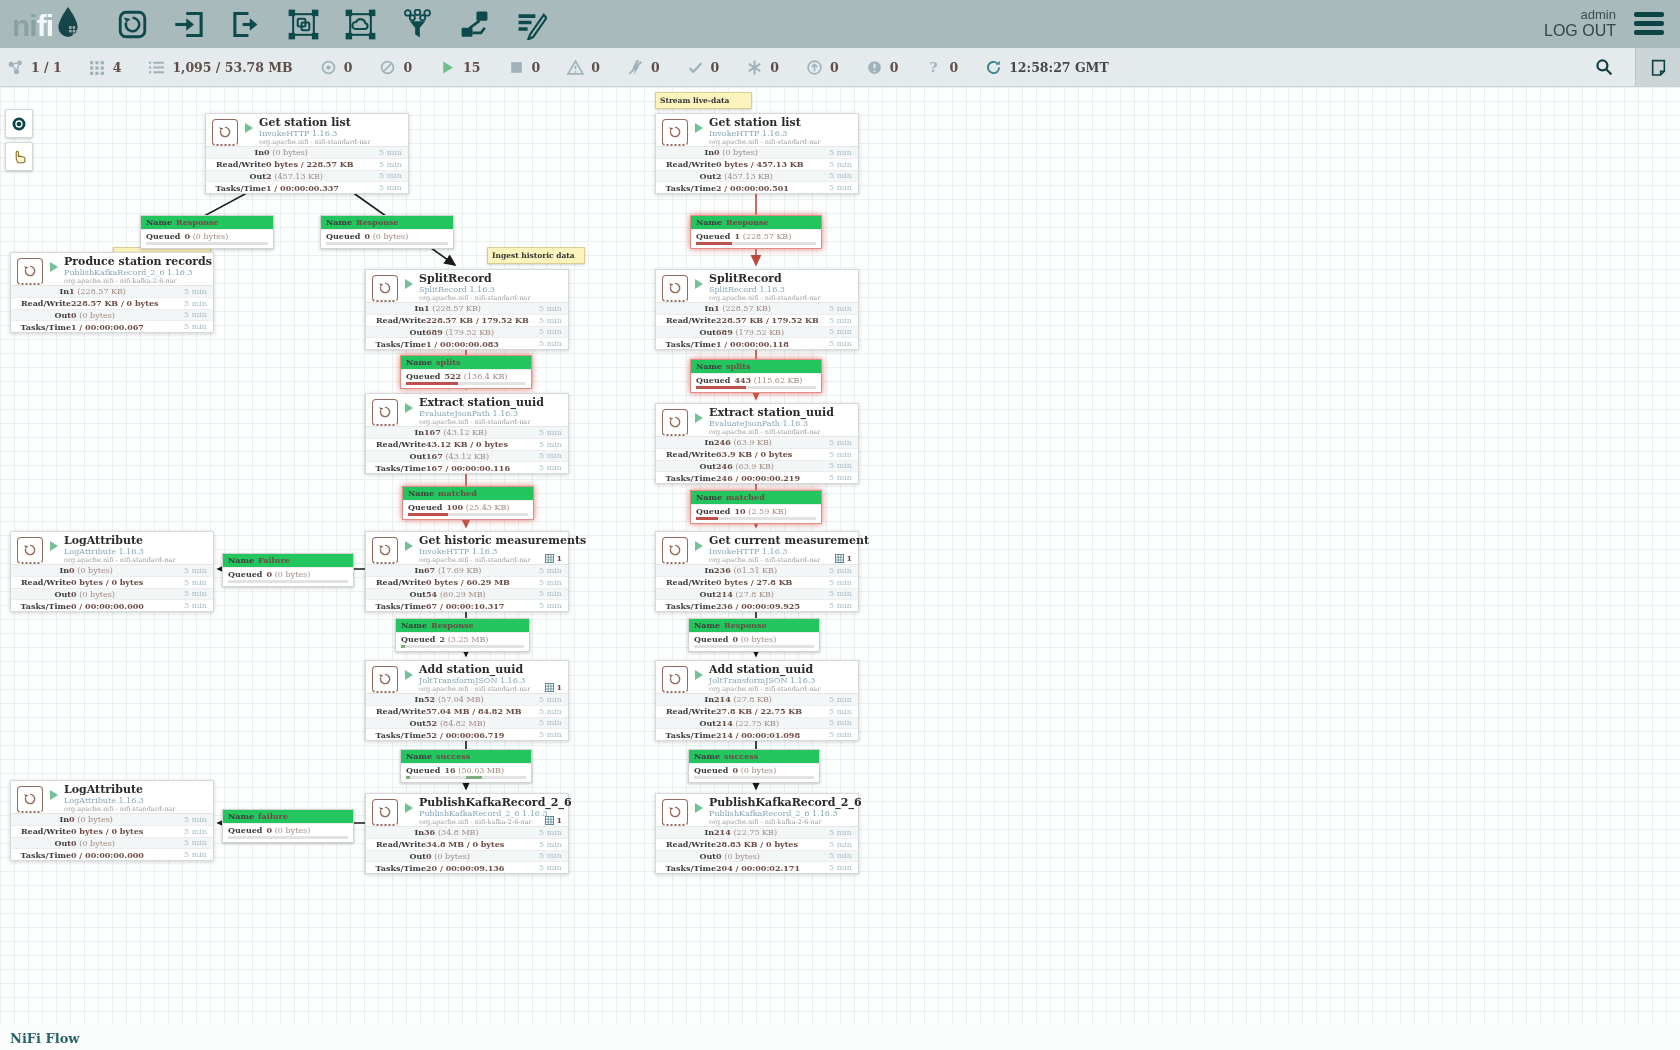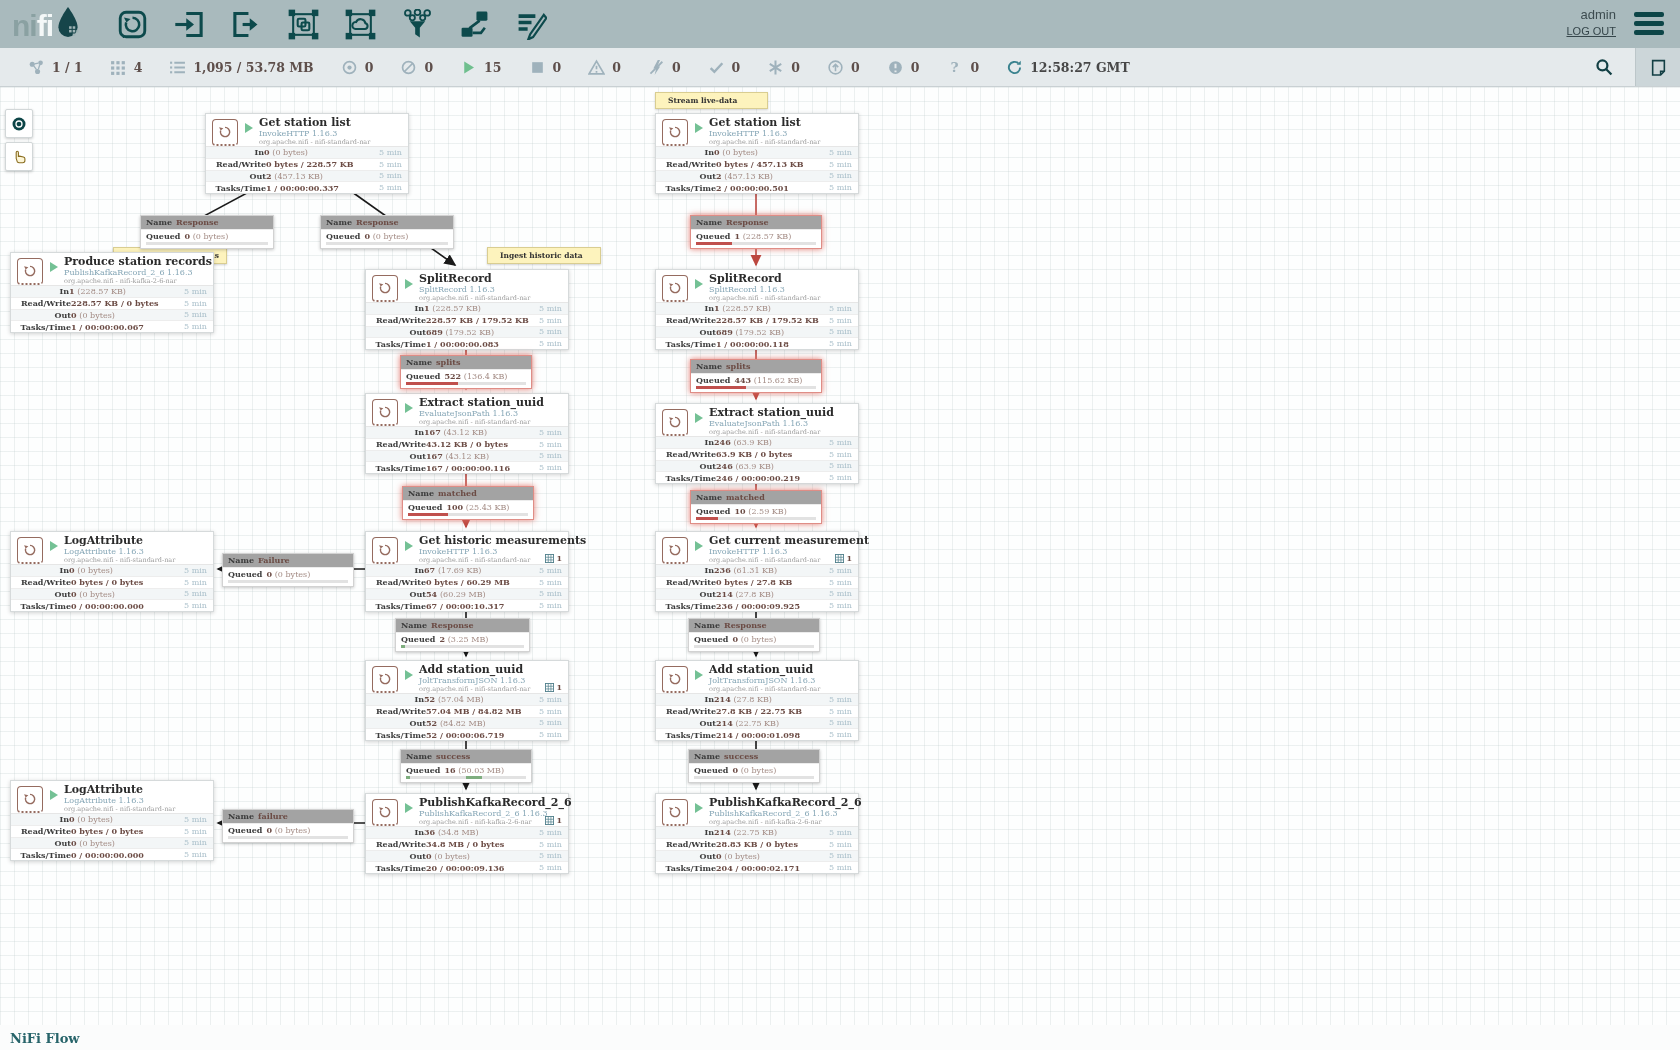--- a/index.html
+++ b/index.html
@@ -10,27 +10,27 @@
     padding:0 0 0 12px;position:relative;}
   .logo{display:flex;align-items:flex-end;margin-right:30px;user-select:none;}
   .logo .ni{font:bold 30px "Liberation Sans",sans-serif;color:#8aa1a2;letter-spacing:-1px;}
   .logo .fi{font:bold 30px "Liberation Sans",sans-serif;color:#f4f8f8;letter-spacing:-1px;}
   .logo svg{margin-left:2px;margin-bottom:1px;}
   .tbtn{width:42px;height:42px;display:flex;align-items:center;justify-content:center;
     color:#0d4a4c;margin-right:15px;cursor:pointer;}
   .tbtn svg{width:31px;height:31px;}
   .hdr-right{position:absolute;right:64px;top:7px;text-align:right;line-height:16px;}
   .hdr-user{font-size:13px;color:#3d4c50;}
-  .hdr-logout{font-size:11px;color:#35454a;text-decoration:underline;cursor:pointer;}
+  .hdr-logout{font-size:16px;color:#35454a;cursor:pointer;}
   .hamburger{position:absolute;right:16px;top:12px;width:30px;cursor:pointer;}
   .hamburger div{height:5px;background:#0d4547;border-radius:2px;margin-bottom:4px;}
 
   
   .statusbar{height:38px;background:#e5eaec;border-bottom:1px solid #c9d0d3;
-    display:flex;align-items:center;padding-left:28px;position:relative;}
+    display:flex;align-items:center;padding-left:7px;position:relative;}
   .stitem{display:flex;align-items:center;margin-right:27px;}
   .sticon{width:17px;height:17px;color:#9fb2bc;margin-right:7px;display:inline-flex;}
   .sticon svg{width:17px;height:17px;}
   .stval{font-family:"DejaVu Serif",serif;font-weight:bold;font-size:12.5px;color:#5e4f4b;}
   .strefresh{display:flex;align-items:center;}
   .strefresh .sticon{color:#39828e;cursor:pointer;}
   .sttime{font-family:"DejaVu Serif",serif;font-weight:bold;font-size:12.5px;color:#474747;}
   .st-search{position:absolute;right:56px;top:0;height:38px;width:40px;display:flex;
     align-items:center;justify-content:center;color:#123f44;cursor:pointer;}
   .st-note{position:absolute;right:0;top:0;height:38px;width:44px;background:#ccd6d9;
@@ -73,31 +73,31 @@
   .s-lbl{width:52px;font-weight:bold;color:#3d3d3d;flex:none;text-align:right;}
   .s-val{flex:1;font-weight:bold;color:#6b4b44;white-space:nowrap;}
   .s-val .paren{font-weight:normal;color:#a38b84;}
   .s-win{width:28px;text-align:right;color:#abc0cb;flex:none;}
 
   
   .conn{position:absolute;background:#fff;border:1px solid #d2d2d2;z-index:5;
     box-shadow:0 1px 3px rgba(0,0,0,.22);font-family:"DejaVu Serif",serif;font-size:8px;}
   .conn.red{border-color:#df8d86;box-shadow:0 0 6px rgba(223,110,100,.9);}
   .crow{display:flex;align-items:center;height:12.5px;padding:0 5px;gap:4px;}
-  .crow.namer{background:#a3a3a3;border-bottom:1px solid #ececec;}
+  .crow.namer{background:#22c55e;border-bottom:1px solid #ececec;}
   .c-lbl{font-weight:bold;color:#3c3c3c;flex:none;}
   .c-val{font-weight:bold;color:#6b4b44;white-space:nowrap;}
   .c-val .paren{font-weight:normal;color:#a38b84;}
   .cbar{position:relative;height:3px;margin:0 5px 3px 5px;background:#e2e2e2;}
   .cbar .seg{position:absolute;top:0;height:3px;}
 
   
   .sticky{position:absolute;background:#fdf3bd;border:1px solid #d9cd91;z-index:3;
     box-shadow:0 1px 2px rgba(0,0,0,.18);font-family:"DejaVu Serif",serif;
-    font-weight:bold;font-size:7.5px;color:#333;padding:3px 12px;white-space:nowrap;}
+    font-weight:bold;font-size:7.5px;color:#333;padding:3px 4px;white-space:nowrap;}
 
   
   .footer{position:absolute;left:0;bottom:0;width:100%;height:26px;background:#fbfcfc;
     display:flex;align-items:center;padding-left:10px;z-index:7;}
   .crumb{font-family:"DejaVu Serif",serif;font-weight:bold;font-size:13px;color:#27646a;cursor:pointer;}
 </style>
 </head>
 <body>
 
 <div class="header">

